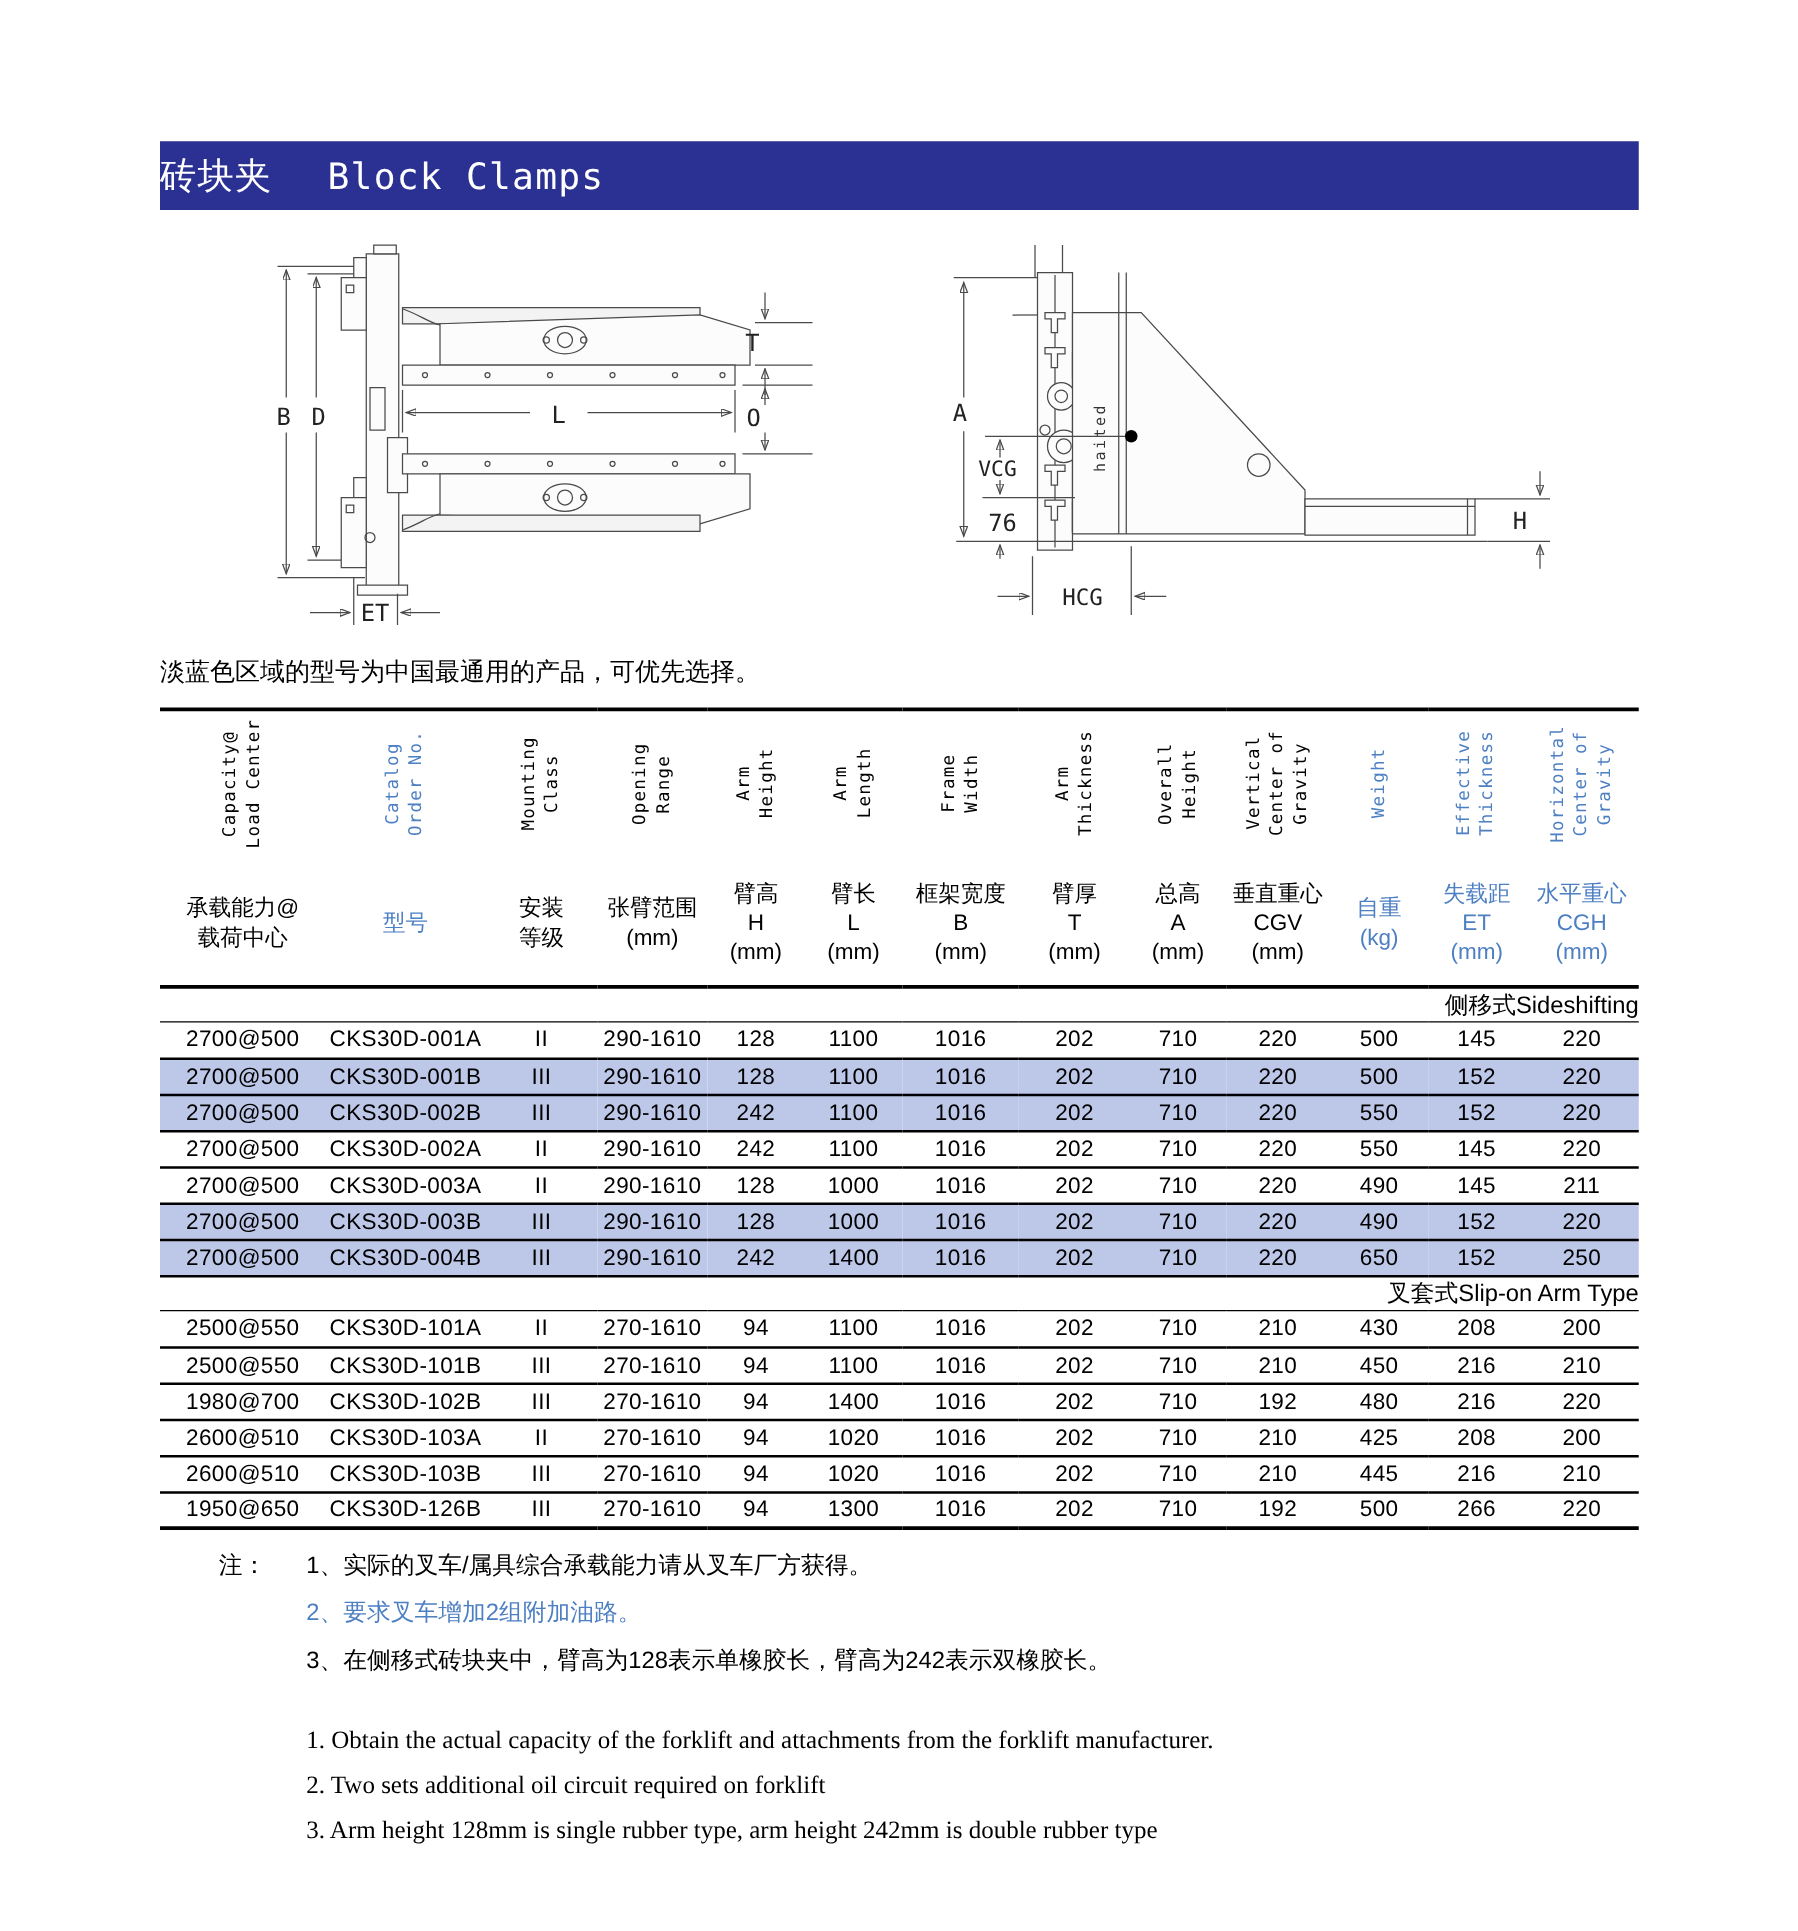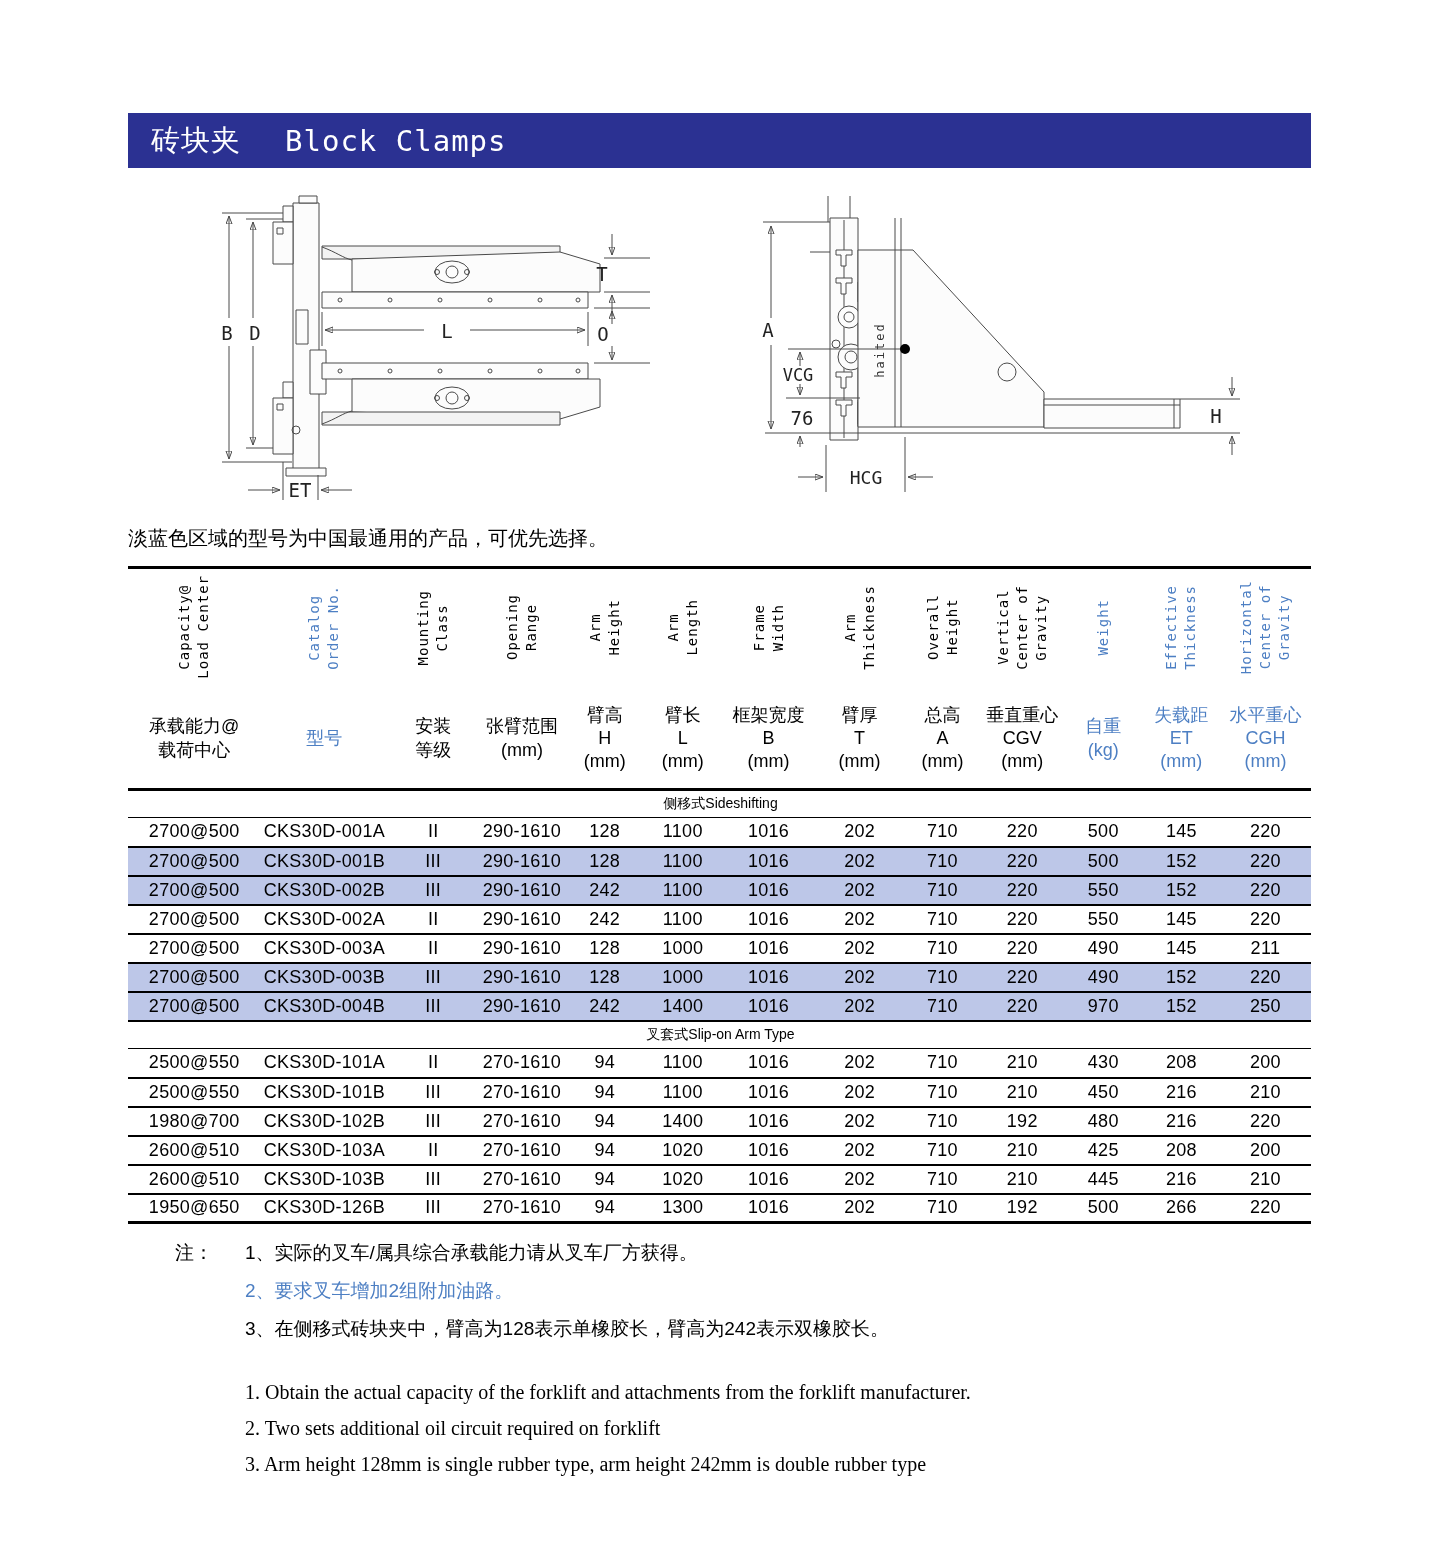--- a/index.html
+++ b/index.html
@@ -7,21 +7,21 @@
   body {
     width:1438px; height:1545px; overflow:hidden;
     font-family:"Liberation Sans", sans-serif; color:#000;
   }
   .page { position:relative; width:1438px; height:1545px; background:#fff; }
   .content { margin:0 127px 0 128px; width:1183px; }
 
   
   .banner {
     margin-top:113px; height:55px; background:var(--banner-bg,#2b3192);
-    display:flex; align-items:center; padding-left:23px;
+    display:flex; align-items:center; padding-left:0;
     color:#fff; font-family:"DejaVu Sans Mono", monospace;
     font-size:29px; letter-spacing:1px; white-space:pre;
   }
   .banner .en { margin-left:44px; }
 
   
   .drawings { position:relative; height:355px; }
   .drawing-left  { position:absolute; left:87px;  top:27px; width:450px; height:315px; }
   .drawing-right { position:absolute; left:627px; top:27px; width:510px; height:310px; }
   svg line, svg path, svg rect, svg ellipse, svg circle, svg polyline {
@@ -50,21 +50,21 @@
     white-space:pre; font-family:"DejaVu Sans Mono", monospace;
     font-size:14px; line-height:1.35; letter-spacing:1px; font-weight:normal;
   }
   th.zh-cell {
     height:100px; vertical-align:middle; text-align:center; font-weight:normal;
     white-space:pre-line; font-size:18px; line-height:1.3;
   }
   .blue { color:var(--accent-blue,#4d7fc3); }
   tr.section-row { border-bottom:1px solid #000; }
   tr.section-row td {
-    height:28px; font-size:14px; text-align:center; padding-left:2px; vertical-align:middle;
+    height:28px; font-size:19px; text-align:right; padding-left:2px; vertical-align:middle;
   }
   tr.data-row { border-bottom:2px solid #000; }
   tr.data-row td {
     height:29px; font-size:18px; text-align:center; vertical-align:middle;
     letter-spacing:0.3px;
   }
   tr.data-row.hl td { background:var(--highlight-row,#bdc7e8); }
   td.mounting { letter-spacing:3px; }
 
   
@@ -409,21 +409,21 @@
             <td>2700@500</td>
             <td>CKS30D-004B</td>
             <td class="mounting">III</td>
             <td>290-1610</td>
             <td>242</td>
             <td>1400</td>
             <td>1016</td>
             <td>202</td>
             <td>710</td>
             <td>220</td>
-            <td>970</td>
+            <td>650</td>
             <td>152</td>
             <td>250</td>
           </tr>
           <tr class="section-row">
             <td colspan="13">叉套式Slip-on Arm Type</td>
           </tr>
           <tr class="data-row">
             <td>2500@550</td>
             <td>CKS30D-101A</td>
             <td class="mounting">II</td>

